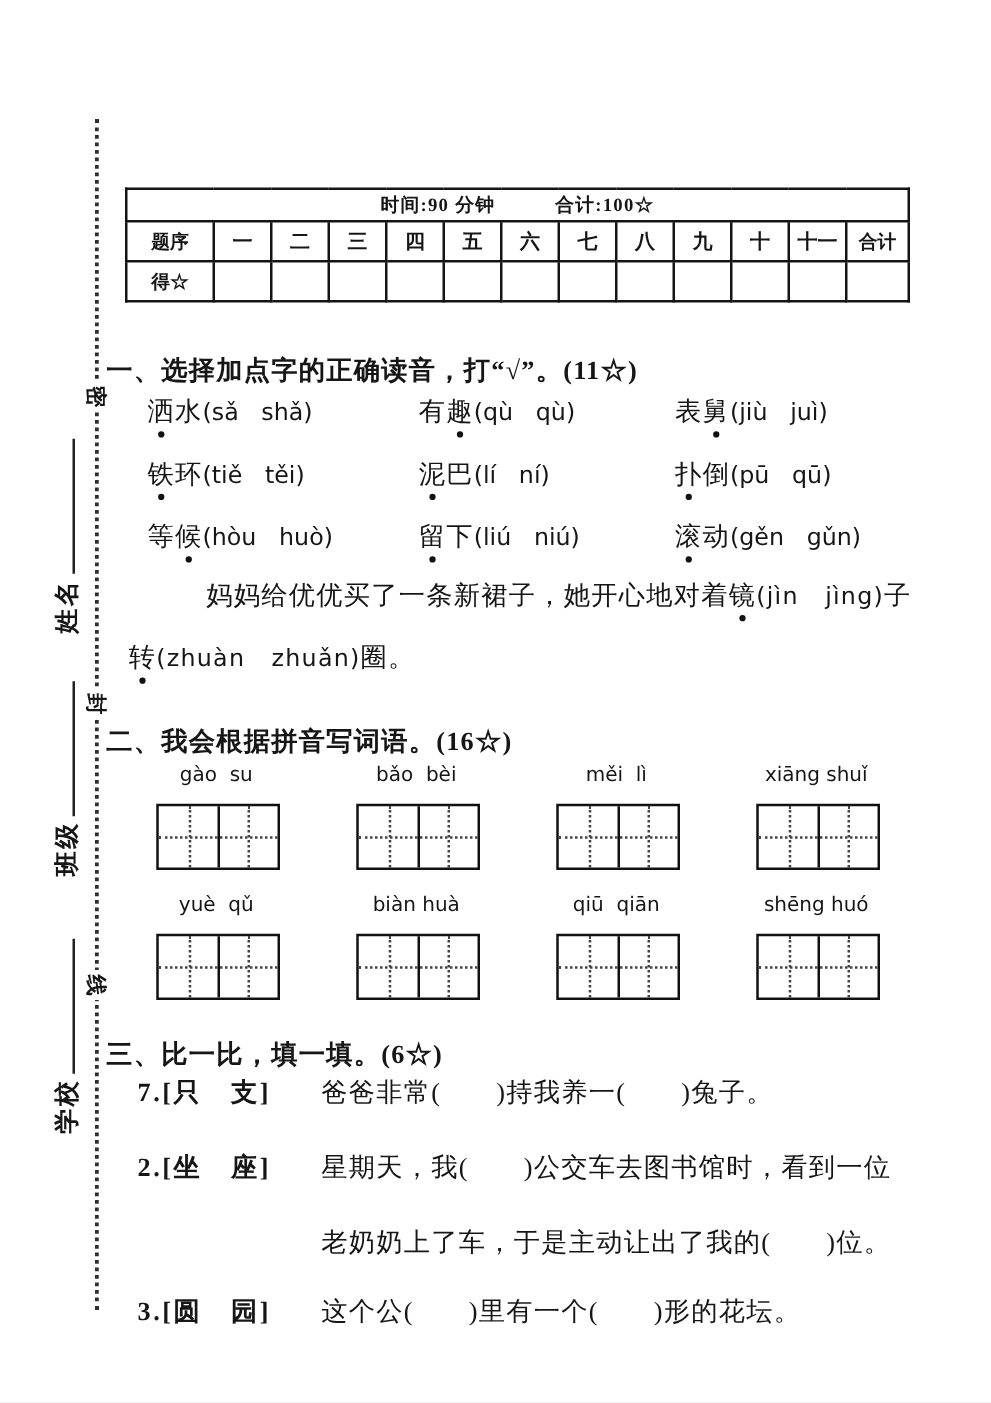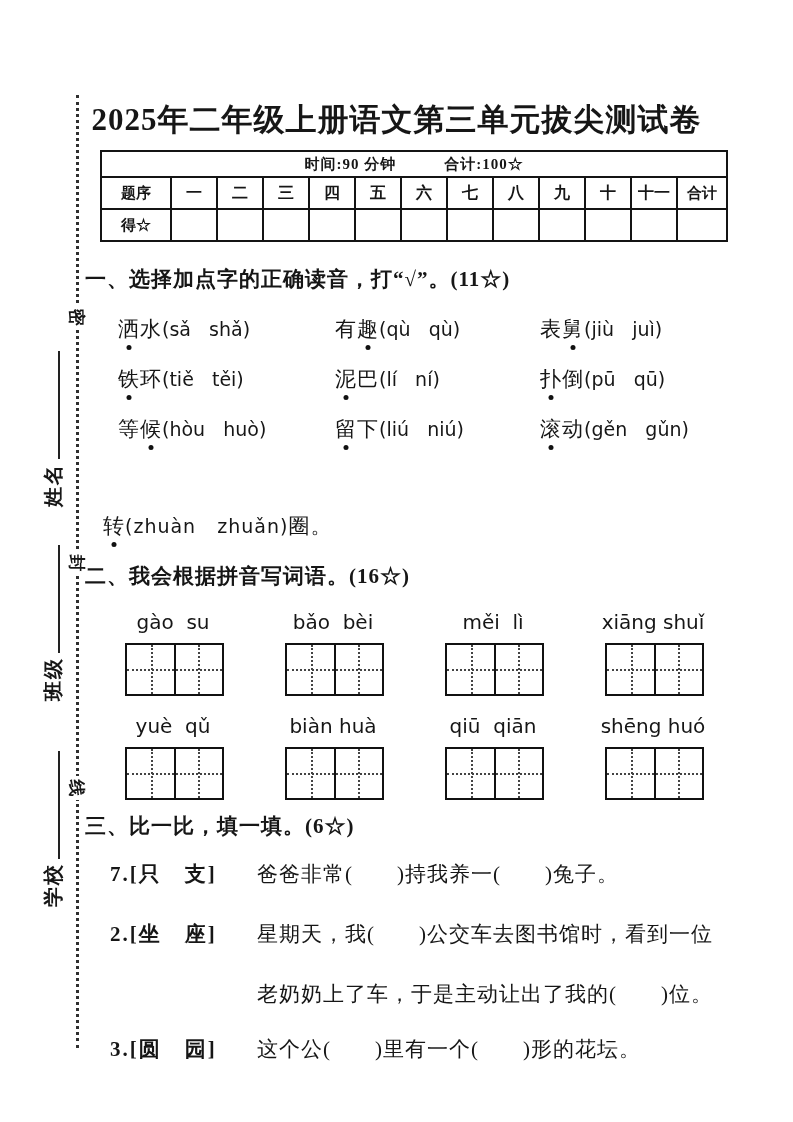--- a/index.html
+++ b/index.html
@@ -46,36 +46,36 @@
   }
   table.score td{
     border:2px solid #141414;text-align:center;vertical-align:middle;
     font-size:16px;padding:0;height:30px;
   }
   table.score td.info{height:24px;font-size:15px;letter-spacing:1px;margin-top:41px;}
   table.score td.lab{font-size:15px;}
   
   .sechead{
     position:absolute;left:85px;font-size:21px;font-weight:800;
-    letter-spacing:1px;white-space:nowrap;
+    letter-spacing:1px;white-space:nowrap;margin-top:17px;
   }
   
   .s1item{position:absolute;white-space:nowrap;font-size:21px;}
   .zh{letter-spacing:1px;}
   .py{font-family:"DejaVu Sans",sans-serif;font-size:19px;white-space:pre;}
   .dotc{position:relative;display:inline-block;}
   .dotc::after{
     content:"";position:absolute;left:50%;bottom:-7px;transform:translateX(-50%);
     width:5px;height:5px;border-radius:50%;background:#111;
   }
   .sentence{position:absolute;white-space:nowrap;font-size:21px;letter-spacing:1px;}
   
   .pylabel{
     position:absolute;width:112px;text-align:center;
-    font-family:"DejaVu Sans",sans-serif;font-size:20px;
+    font-family:"DejaVu Sans",sans-serif;font-size:16px;
     white-space:pre;
   }
   .wgrid{position:absolute;width:95px;height:49px;border:2px solid #111;background:#fff;}
   .wgrid .vmid{position:absolute;left:50%;top:0;bottom:0;width:0;border-left:2px solid #111;margin-left:-1px;}
   .wgrid .hdot{position:absolute;left:0;right:0;top:50%;height:0;border-top:2px dotted #444;margin-top:-1px;}
   .wgrid .vdot1{position:absolute;top:0;bottom:0;left:25%;width:0;border-left:2px dotted #444;}
   .wgrid .vdot2{position:absolute;top:0;bottom:0;left:75%;width:0;border-left:2px dotted #444;}
   
   .s3label{position:absolute;left:110px;font-size:21px;font-weight:600;white-space:nowrap;letter-spacing:2px;}
   .s3text{position:absolute;left:257px;font-size:21px;white-space:nowrap;letter-spacing:1px;}
@@ -98,21 +98,20 @@
   <div class="field" style="top:409px">
     <span>姓名</span><span class="fline"></span>
   </div>
   <div class="field" style="top:603px">
     <span>班级</span><span class="fline"></span>
   </div>
   <div class="field" style="top:809px">
     <span>学校</span><span class="fline"></span>
   </div>
 
-  <div class="title">2025年二年级上册语文第三单元拔尖测试卷</div>
 
   <table class="score">
     <colgroup>
       <col style="width:70px">
       <col style="width:46px">
         <col style="width:46px">
         <col style="width:46px">
         <col style="width:46px">
       <col style="width:46px">
         <col style="width:46px">
@@ -183,20 +182,23 @@
   <div class="s1item" style="left:118px;top:415px">
     <span class="zh"><span>等</span><span class="dotc">候</span><span></span></span><span class="py">(hòu   huò)</span>
   </div>
   <div class="s1item" style="left:335px;top:415px">
     <span class="zh"><span></span><span class="dotc">留</span><span>下</span></span><span class="py">(liú   niú)</span>
   </div>
   <div class="s1item" style="left:540px;top:415px">
     <span class="zh"><span></span><span class="dotc">滚</span><span>动</span></span><span class="py">(gěn   gǔn)</span>
   </div>
 
+  <div class="sentence" style="left:165px;top:462px">
+    <span class="zh">妈妈给优优买了一条新裙子，她开心地对着</span><span class="zh dotc">镜</span><span class="py">(jìn   jìng)</span><span class="zh">子</span>
+  </div>
   <div class="sentence" style="left:103px;top:512px">
     <span class="zh dotc">转</span><span class="py">(zhuàn   zhuǎn)</span><span class="zh">圈。</span>
   </div>
 
   <div class="sechead" style="top:562px">二、我会根据拼音写词语。(16☆)</div>
 
   <div class="pylabel" style="left:117px;top:610px">gào  su</div>
   <div class="pylabel" style="left:277px;top:610px">bǎo  bèi</div>
   <div class="pylabel" style="left:437px;top:610px">měi  lì</div>
   <div class="pylabel" style="left:597px;top:610px">xiāng shuǐ</div>

